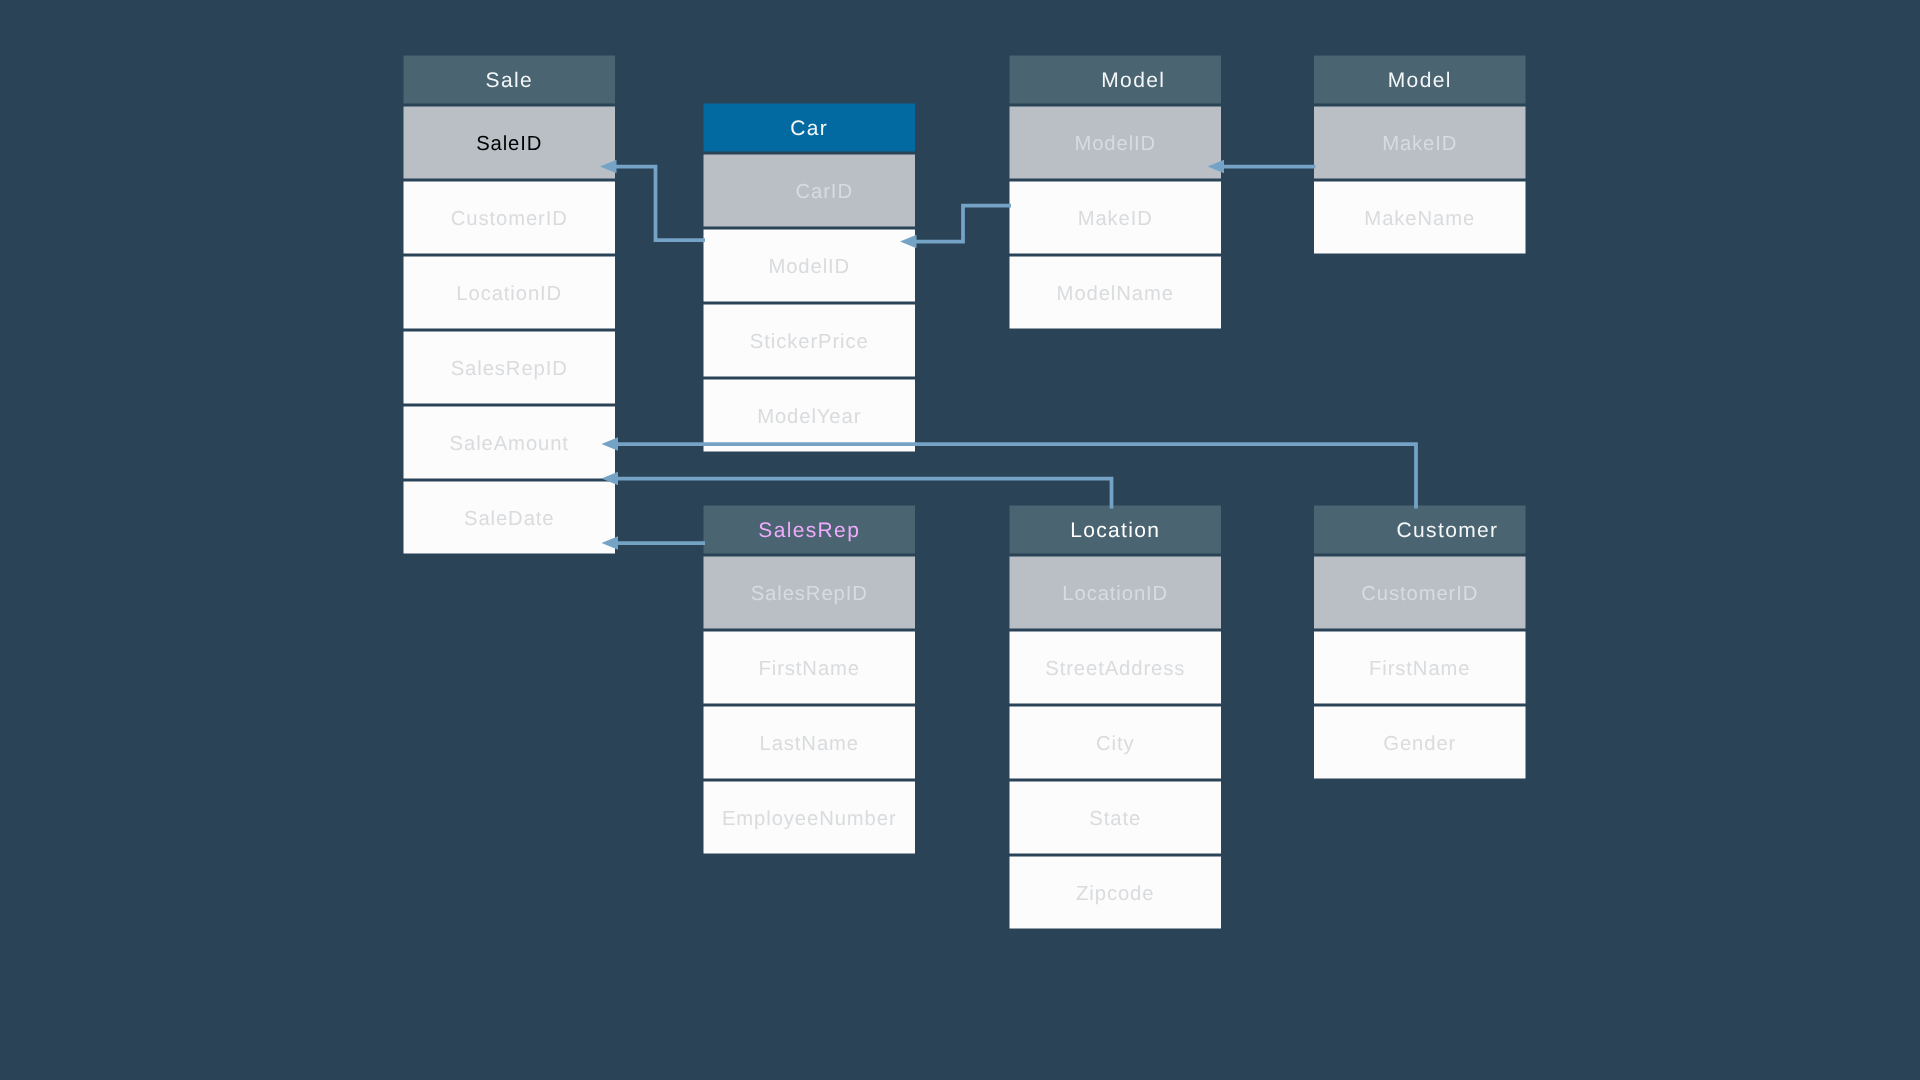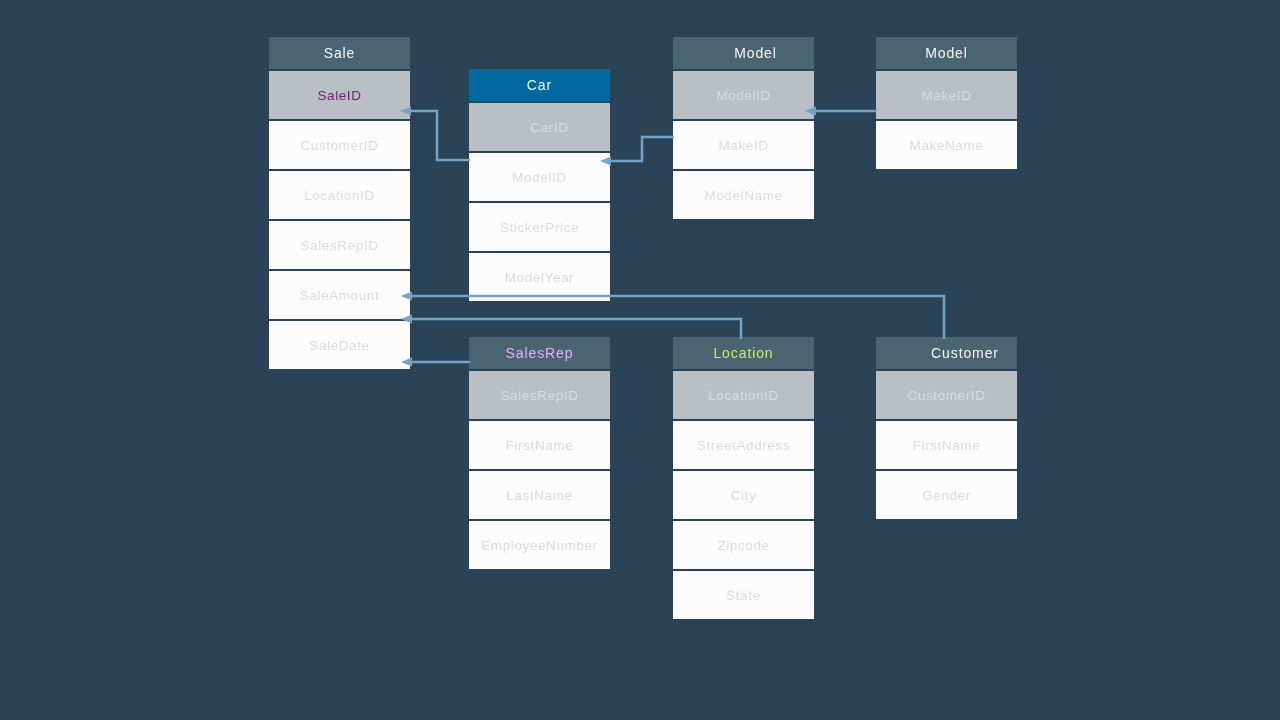--- a/index.html
+++ b/index.html
@@ -69,21 +69,21 @@
       <polygon points="805,111 816,106.5 816,115.5" fill="#74a3c6"></polygon>
       <polyline points="411,296 944,296 944,339" fill="none" stroke="#74a3c6" stroke-width="2.5"></polyline>
       <polygon points="401,296 412,291.5 412,300.5" fill="#74a3c6"></polygon>
       <polyline points="411,319 741,319 741,339" fill="none" stroke="#74a3c6" stroke-width="2.5"></polyline>
       <polygon points="401,319 412,314.5 412,323.5" fill="#74a3c6"></polygon>
       <polyline points="411,362 470,362" fill="none" stroke="#74a3c6" stroke-width="2.5"></polyline>
       <polygon points="401,362 412,357.5 412,366.5" fill="#74a3c6"></polygon>
     </svg>
 <div class="er-table" style="left: 269px; top: 37px; width: 141px;">
       <div class="tbl-header" style="background: rgb(74, 100, 113); color: rgb(244, 247, 248);">Sale</div>
-      <div class="tbl-row key" style="background: rgb(185, 191, 197); color: #701a75;">SaleID</div>
+      <div class="tbl-row key" style="background: rgb(185, 191, 197); color: #000000;">SaleID</div>
       <div class="tbl-row">CustomerID</div>
       <div class="tbl-row">LocationID</div>
       <div class="tbl-row">SalesRepID</div>
       <div class="tbl-row">SaleAmount</div>
       <div class="tbl-row">SaleDate</div>
     </div>
     <div class="er-table" style="left: 469px; top: 37px; width: 141px;">
       <div class="tbl-header" style="background: #0369a1; color: rgb(244, 247, 248); margin-top: 32px;">Car</div>
       <div class="tbl-row key" style="background: rgb(185, 191, 197); color: rgb(215, 220, 224); padding-left: 20px;">CarID</div>
       <div class="tbl-row">ModelID</div>
@@ -102,26 +102,26 @@
       <div class="tbl-row">MakeName</div>
     </div>
     <div class="er-table" style="left: 469px; top: 337px; width: 141px;">
       <div class="tbl-header" style="background: rgb(74, 100, 113); color: #f0abfc;">SalesRep</div>
       <div class="tbl-row key" style="background: rgb(185, 191, 197); color: rgb(215, 220, 224);">SalesRepID</div>
       <div class="tbl-row">FirstName</div>
       <div class="tbl-row">LastName</div>
       <div class="tbl-row">EmployeeNumber</div>
     </div>
     <div class="er-table" style="left: 673px; top: 337px; width: 141px;">
-      <div class="tbl-header" style="background: rgb(74, 100, 113); color: #bef264;">Location</div>
+      <div class="tbl-header" style="background: rgb(74, 100, 113); color: #ffffff;">Location</div>
       <div class="tbl-row key" style="background: rgb(185, 191, 197); color: rgb(215, 220, 224);">LocationID</div>
       <div class="tbl-row">StreetAddress</div>
       <div class="tbl-row">City</div>
+      <div class="tbl-row">State</div>
       <div class="tbl-row">Zipcode</div>
-      <div class="tbl-row">State</div>
     </div>
     <div class="er-table" style="left: 876px; top: 337px; width: 141px;">
       <div class="tbl-header" style="background: rgb(74, 100, 113); color: rgb(244, 247, 248); padding-left: 37px;">Customer</div>
       <div class="tbl-row key" style="background: rgb(185, 191, 197); color: rgb(215, 220, 224);">CustomerID</div>
       <div class="tbl-row">FirstName</div>
       <div class="tbl-row">Gender</div>
     </div>
   </div>
 
 </body></html>

